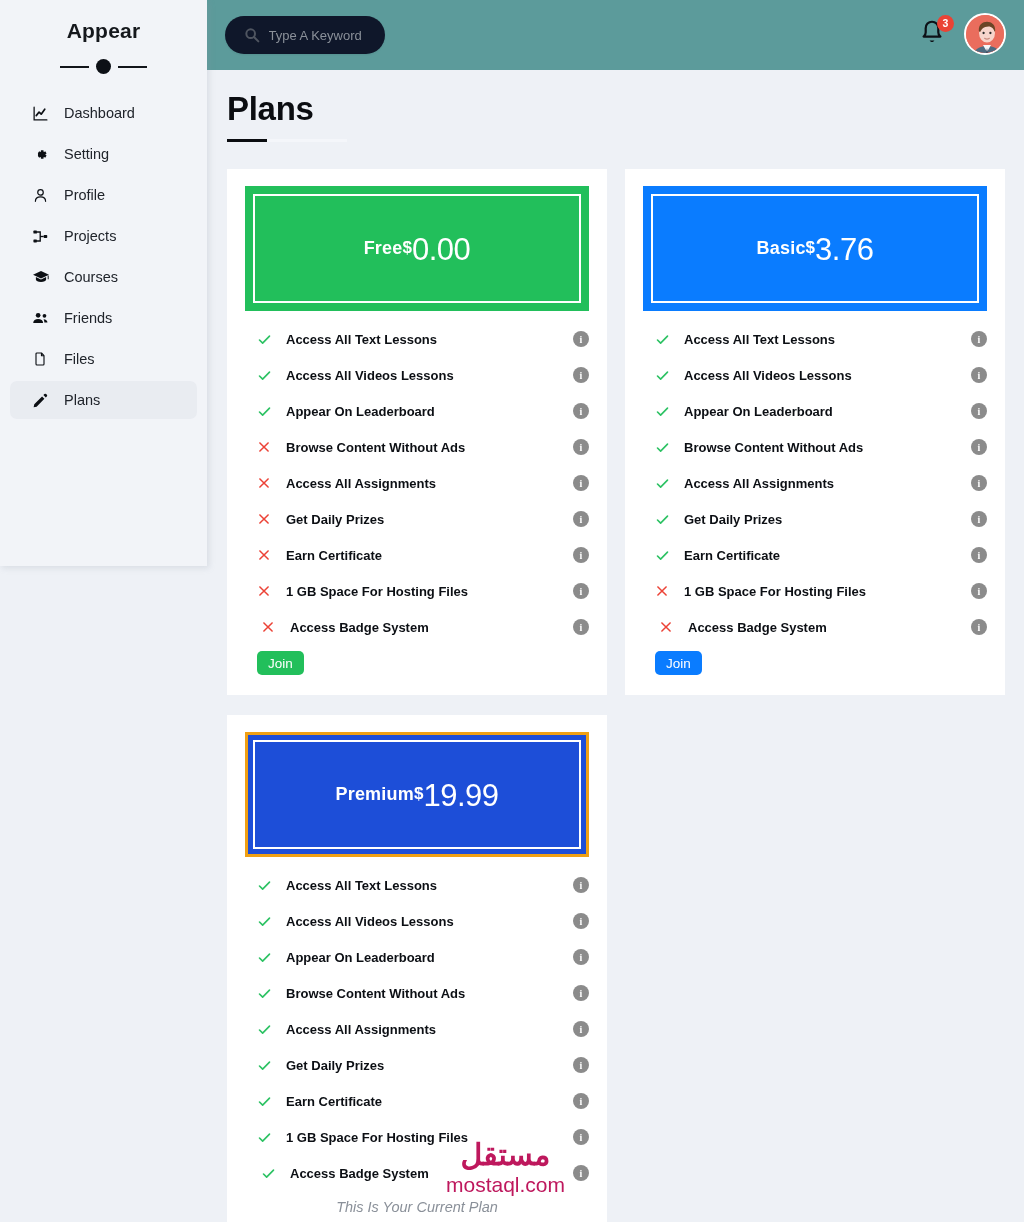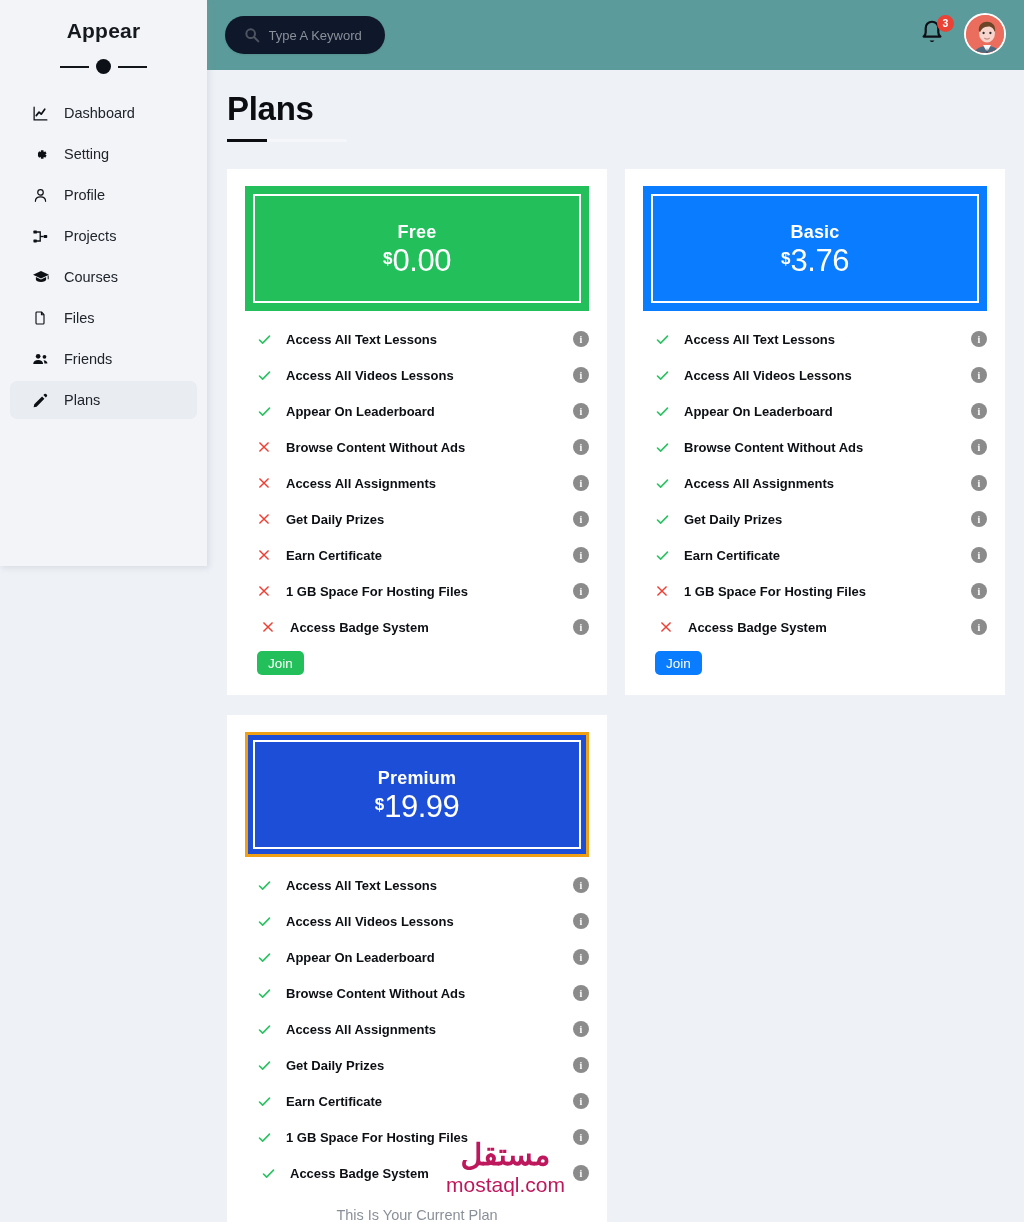--- a/index.html
+++ b/index.html
@@ -140,21 +140,21 @@
   }
   .card {
     background: #ffffff;
     width: 380px;
     padding: 17px 18px 20px 18px;
   }
 
   .plan-head {
     height: 125px;
     border: 3px solid transparent;
-    display: flex; flex-direction: column;
+    display: flex; 
     align-items: center; justify-content: center;
     position: relative;
   }
   .plan-head .inner-ring {
     position: absolute; left: 5px; top: 5px; right: 5px; bottom: 5px;
     border: 2px solid #ffffff;
     pointer-events: none;
   }
   .plan-name {
     color: #ffffff; font-size: 18px; font-weight: bold;
@@ -192,21 +192,22 @@
     display: inline-flex; align-items: center; justify-content: center;
     height: 24px; padding: 1px 11px;
     border: none; border-radius: 5px;
     color: #ffffff; font-size: 13.5px;
     font-family: "Liberation Sans", sans-serif;
     cursor: pointer;
   }
   .current-plan {
     text-align: center;
     font-size: 14.5px; color: #8a9099;
-    margin-top: 16px;
+    margin-top: 8px;
+    font-style: italic;
   }
 
   
   .watermark {
     position: absolute; left: 418px; top: 1140px;
     width: 175px; text-align: center;
     color: #be185d; pointer-events: none; z-index: 8;
     font-family: "Liberation Sans", sans-serif;
   }
   .wm-ar { font-size: 30px; font-weight: bold; line-height: 1; direction: rtl; }
@@ -269,37 +270,37 @@
             <svg viewBox="0 0 24 24" width="18" height="18" fill="currentColor">
               <path d="M12 4L1.4 9 12 14l10.6-5L12 4z"></path>
               <path d="M5.2 12.1v3.6c0 1.6 3 2.9 6.8 2.9s6.8-1.3 6.8-2.9v-3.6L12 15.4l-6.8-3.3z"></path>
               <path d="M21.6 10v5" stroke="currentColor" stroke-width="1.3"></path>
             </svg>
           </span>
           <span class="sb-lb">Courses</span>
         </div>
         <div class="sb-item">
           <span class="sb-ico">
-            <svg viewBox="0 0 24 24" width="16" height="16" fill="none" stroke="currentColor" stroke-width="1.7">
-              <path d="M14.2 3H7.4A1.4 1.4 0 006 4.4v15.2A1.4 1.4 0 007.4 21h9.2a1.4 1.4 0 001.4-1.4V7.1z" stroke-linejoin="round"></path>
-              <path d="M14.2 3v4.1H18" stroke-linejoin="round"></path>
-            </svg>
-          </span>
-          <span class="sb-lb">Files</span>
-        </div>
-        <div class="sb-item">
-          <span class="sb-ico">
             <svg viewBox="0 0 24 24" width="18" height="18" fill="currentColor">
               <circle cx="8.2" cy="8.4" r="3.1"></circle>
               <circle cx="16.6" cy="9" r="2.5"></circle>
               <path d="M1.6 18.6c0-3.3 2.9-5.2 6.6-5.2s6.6 1.9 6.6 5.2z"></path>
               <path d="M15.4 13.8c3 .2 5.2 1.8 5.2 4.3h-4.1c0-1.7-.4-3.2-1.1-4.3z"></path>
             </svg>
           </span>
           <span class="sb-lb">Friends</span>
+        </div>
+        <div class="sb-item">
+          <span class="sb-ico">
+            <svg viewBox="0 0 24 24" width="16" height="16" fill="none" stroke="currentColor" stroke-width="1.7">
+              <path d="M14.2 3H7.4A1.4 1.4 0 006 4.4v15.2A1.4 1.4 0 007.4 21h9.2a1.4 1.4 0 001.4-1.4V7.1z" stroke-linejoin="round"></path>
+              <path d="M14.2 3v4.1H18" stroke-linejoin="round"></path>
+            </svg>
+          </span>
+          <span class="sb-lb">Files</span>
         </div>
         <div class="sb-item active">
           <span class="sb-ico">
             <svg viewBox="0 0 24 24" width="17" height="17" fill="currentColor">
               <path d="M3.2 17.4l-.9 4.2 4.2-.9 11-11-3.3-3.3-11 11z"></path>
               <path d="M16.1 4.4l3.3 3.3 1.5-1.5a1.7 1.7 0 000-2.4l-.9-.9a1.7 1.7 0 00-2.4 0z"></path>
             </svg>
           </span>
           <span class="sb-lb">Plans</span>
         </div>

